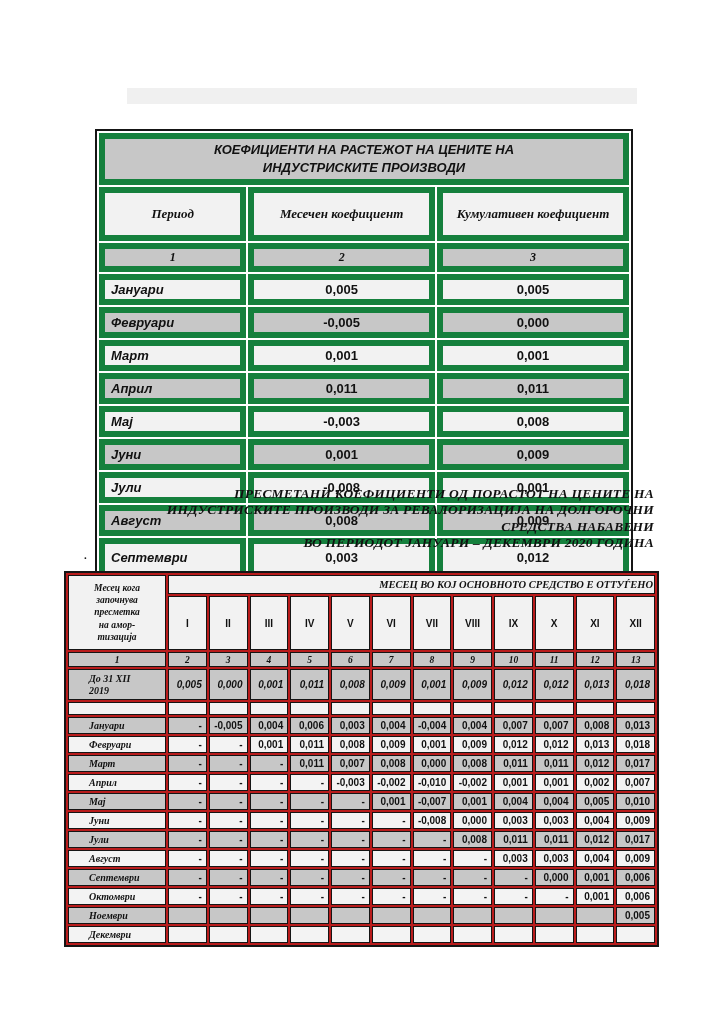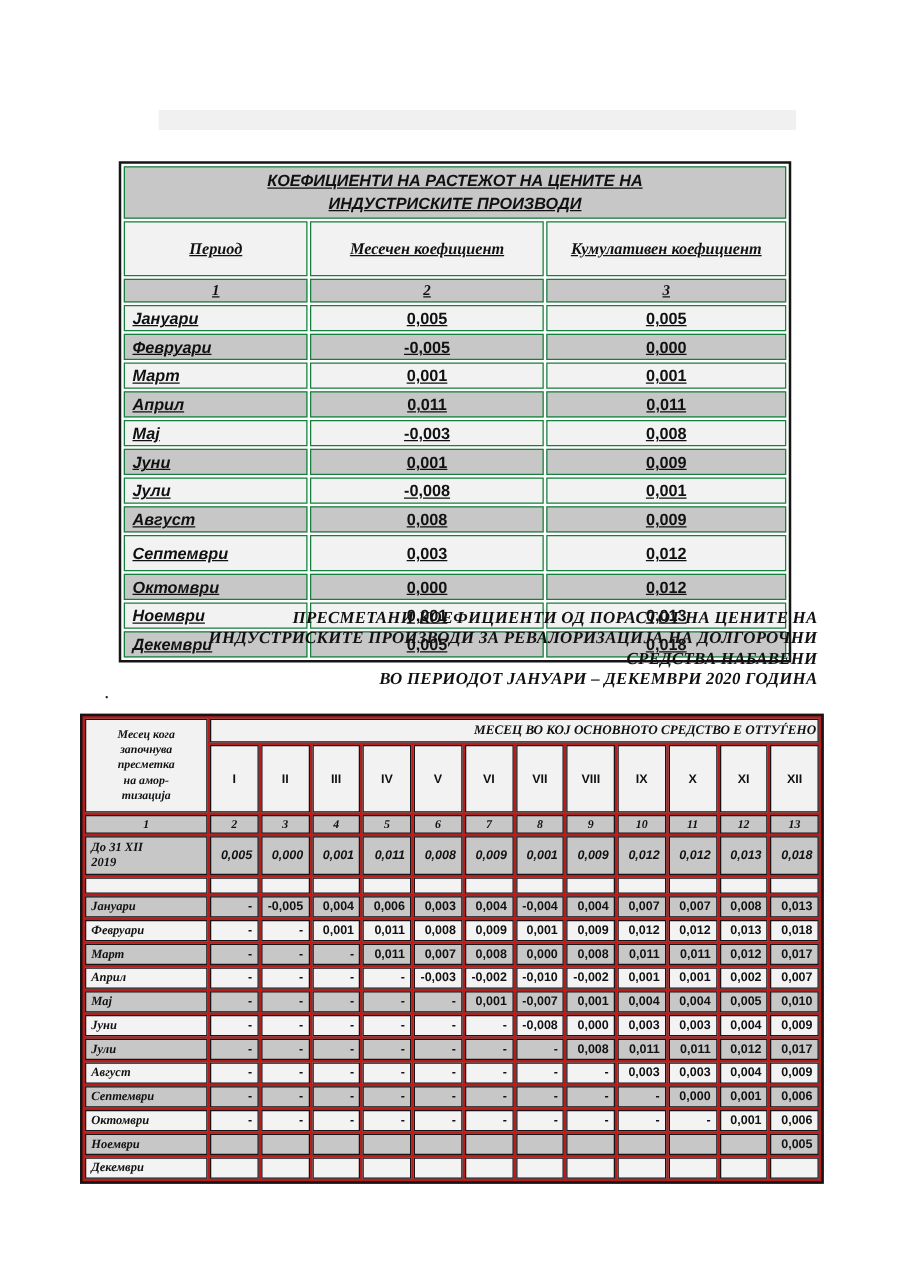--- a/index.html
+++ b/index.html
@@ -6,21 +6,21 @@
   .page{position:relative;width:725px;height:1024px;background:#ffffff;margin:0 auto;overflow:hidden;
         font-family:"Liberation Serif", serif;color:#111;}
   .scan-strip{position:absolute;left:127px;top:88px;width:510px;height:16px;background:#f0f0f0;}
   .doc-title{position:absolute;left:95px;top:110px;width:540px;text-align:center;
              font:italic bold 15px "Liberation Serif", serif;letter-spacing:.5px;}
   .stray-dot{position:absolute;left:84px;top:549px;font:bold 11px "Liberation Serif", serif;}
 
   
   table.t1{position:absolute;left:95px;top:129px;width:538px;border-collapse:separate;border-spacing:2px;
            border:2px solid #151515;background:#fff;table-layout:fixed;}
-  .t1 td,.t1 th{border:1px solid #15803d;overflow:hidden;text-decoration:underline;}
+  .t1 td,.t1 th{border:6px solid #15803d;overflow:hidden;}
   .t1 .band{background:#c7c7c7;font:italic bold 13px "Liberation Sans", sans-serif;text-align:center;
             padding:2px 0;line-height:1.4;white-space:pre-line;}
   .t1 .colhead{background:#f2f2f2;font:italic bold 13px "Liberation Serif", serif;text-align:center;
                height:40px;vertical-align:middle;}
   .t1 .num{background:#c7c7c7;font:italic bold 12px "Liberation Serif", serif;text-align:center;height:13px;}
   .t1 tbody td{height:17px;vertical-align:middle;}
   .t1 tbody tr:nth-child(odd) td{background:#f2f2f2;}
   .t1 tbody tr:nth-child(even) td{background:#c7c7c7;}
   .t1 tbody tr:nth-child(9) td{height:25px;}
   .t1 td.m{font:italic bold 13px "Liberation Sans", sans-serif;padding-left:6px;}
@@ -39,21 +39,21 @@
               line-height:1.3;white-space:pre-line;vertical-align:middle;padding:1px 0;}
   .t2 .span{background:#f2f2f2;font:italic bold 10.5px "Liberation Serif", serif;text-align:right;height:15px;}
   .t2 .rn{background:#f2f2f2;font:bold 10px "Liberation Sans", sans-serif;text-align:center;height:50px;
           vertical-align:middle;}
   .t2 .num{background:#c7c7c7;font:italic bold 9.5px "Liberation Serif", serif;text-align:center;height:11px;}
   .t2 tbody td{height:13px;vertical-align:middle;}
   .t2 tbody tr:nth-child(odd) td{background:#c7c7c7;}
   .t2 tbody tr:nth-child(even) td{background:#f3f3f3;}
   .t2 tbody tr:first-child td{height:27px;}
   .t2 tbody tr:nth-child(2) td{height:9px;}
-  .t2 td.lab{font:italic bold 10px "Liberation Serif", serif;padding-left:4px;white-space:pre-line;
+  .t2 td.lab{font:italic bold 10px "Liberation Serif", serif;padding-left:20px;white-space:pre-line;
              line-height:1.15;}
   .t2 td.val{font:bold 10px "Liberation Sans", sans-serif;text-align:right;padding-right:4px;}
   .t2 tbody tr.opening td.val{font-style:italic;}
 </style>
 </head>
 <body>
 
 <div class="page">
 
   <div class="scan-strip"></div>

